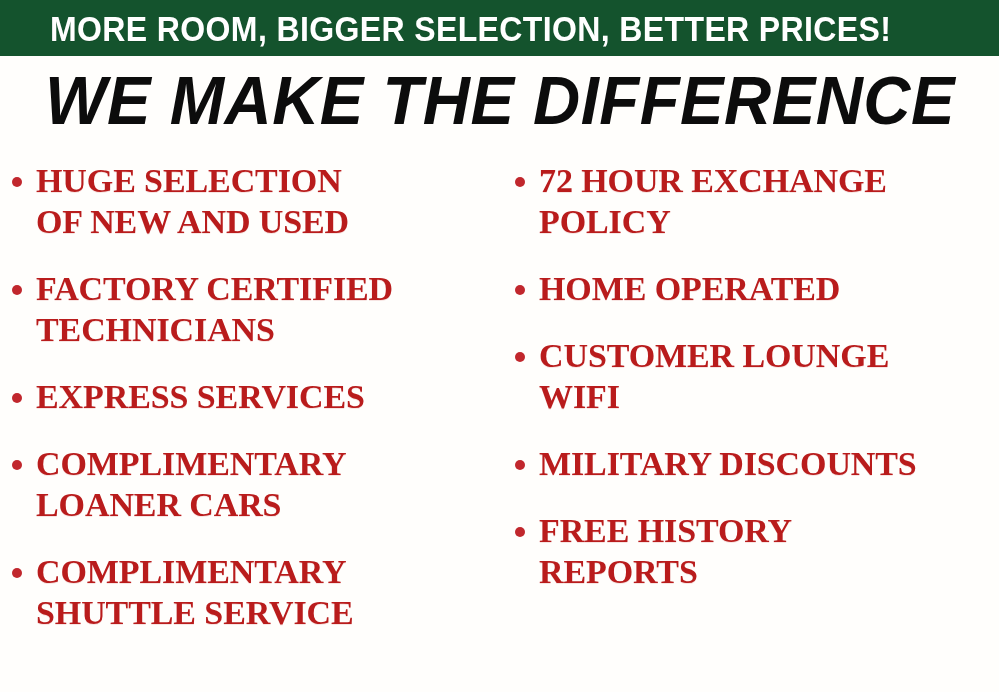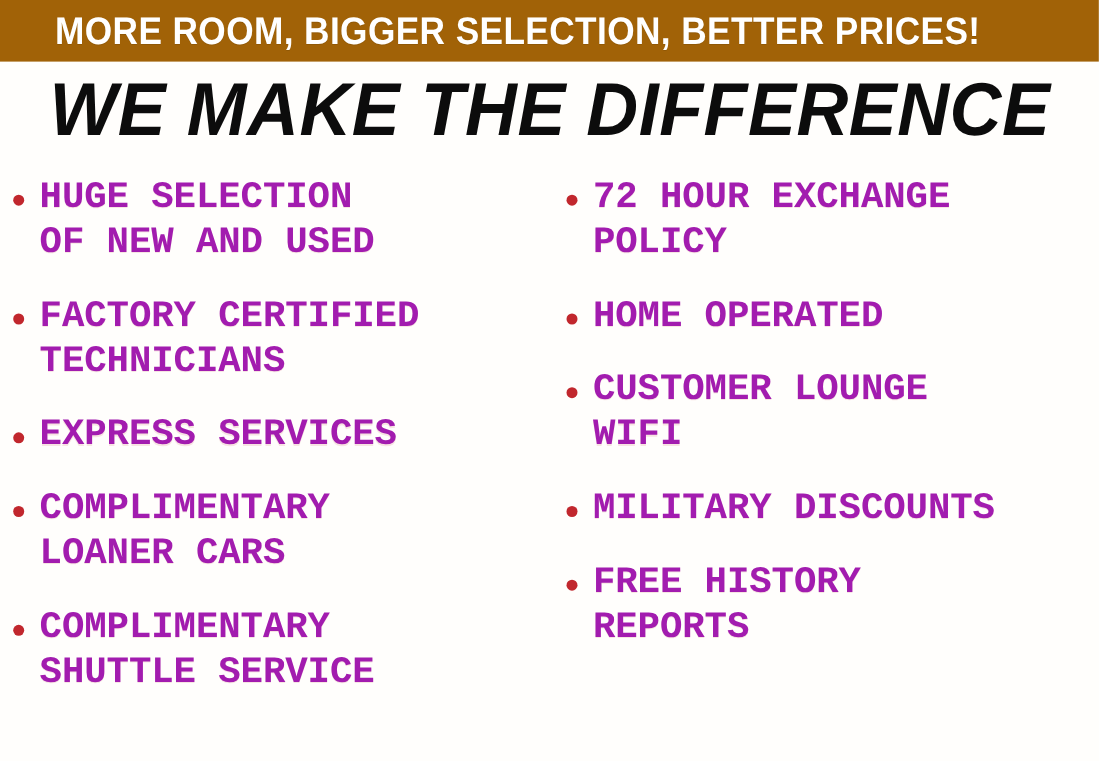--- a/index.html
+++ b/index.html
@@ -15,21 +15,21 @@
     position: relative;
   }
 
   
   #promo-banner {
     position: absolute;
     left: 0;
     top: 0;
     width: 999px;
     height: 56px;
-    background: #a16207;
+    background: #14532d;
     display: flex;
     align-items: center;
     box-sizing: border-box;
     padding-left: 50px;
   }
   #promo-banner .banner-text {
     color: #ffffff;
     font-family: "Liberation Sans Narrow", "Liberation Sans", sans-serif;
     font-weight: bold;
     font-size: 35px;
@@ -86,22 +86,22 @@
   .bullet-dot {
     flex: 0 0 auto;
     width: 10px;
     height: 10px;
     border-radius: 50%;
     background: #c1272d;
     margin-top: 17px;
     margin-right: 14px;
   }
   .benefit-label {
-    color: #a21caf;
-    font-family: Liberation Mono, monospace;
+    color: #b91c1c;
+    font-family: Liberation Serif, serif;
     font-weight: bold;
     font-size: 34px;
     line-height: 41px;
     letter-spacing: -0.1px;
     text-shadow: 0 1px 0 rgba(193,39,45,0.12);
   }
 </style>
 </head>
 <body>
 

